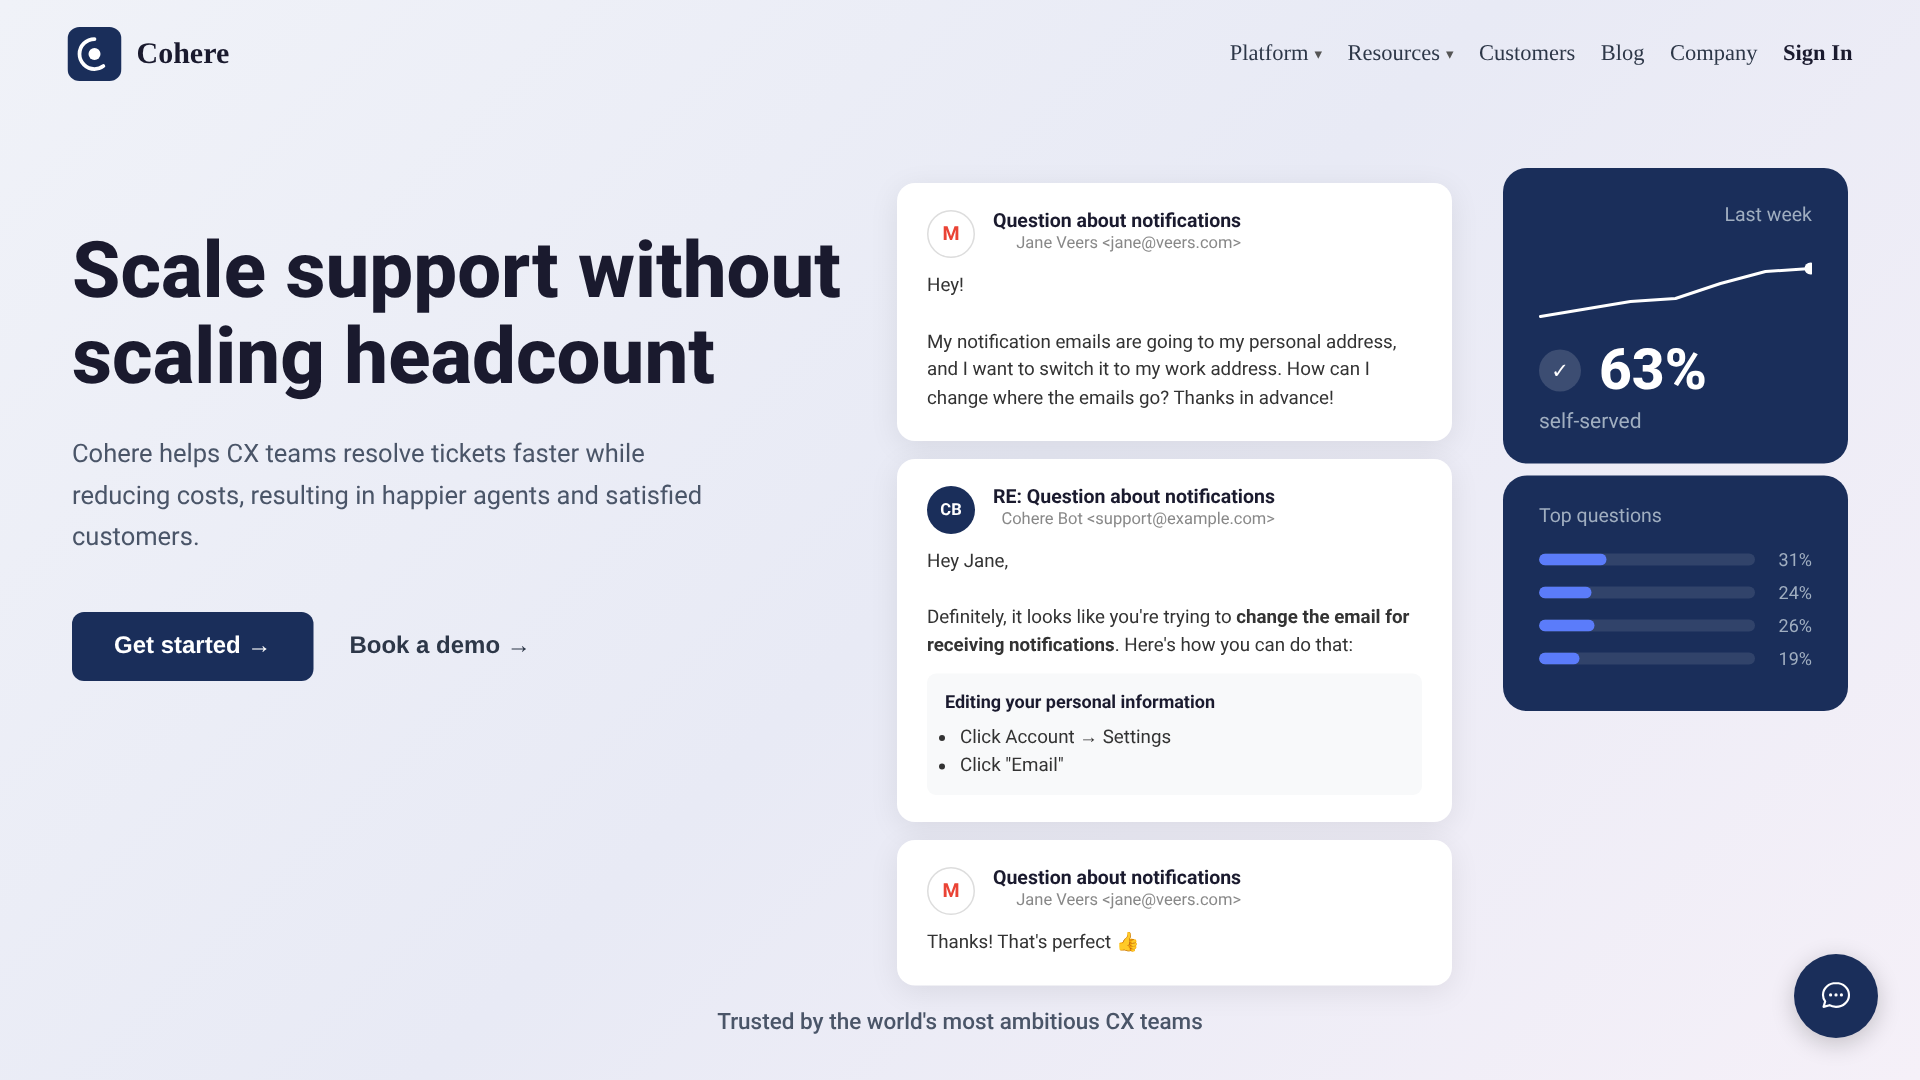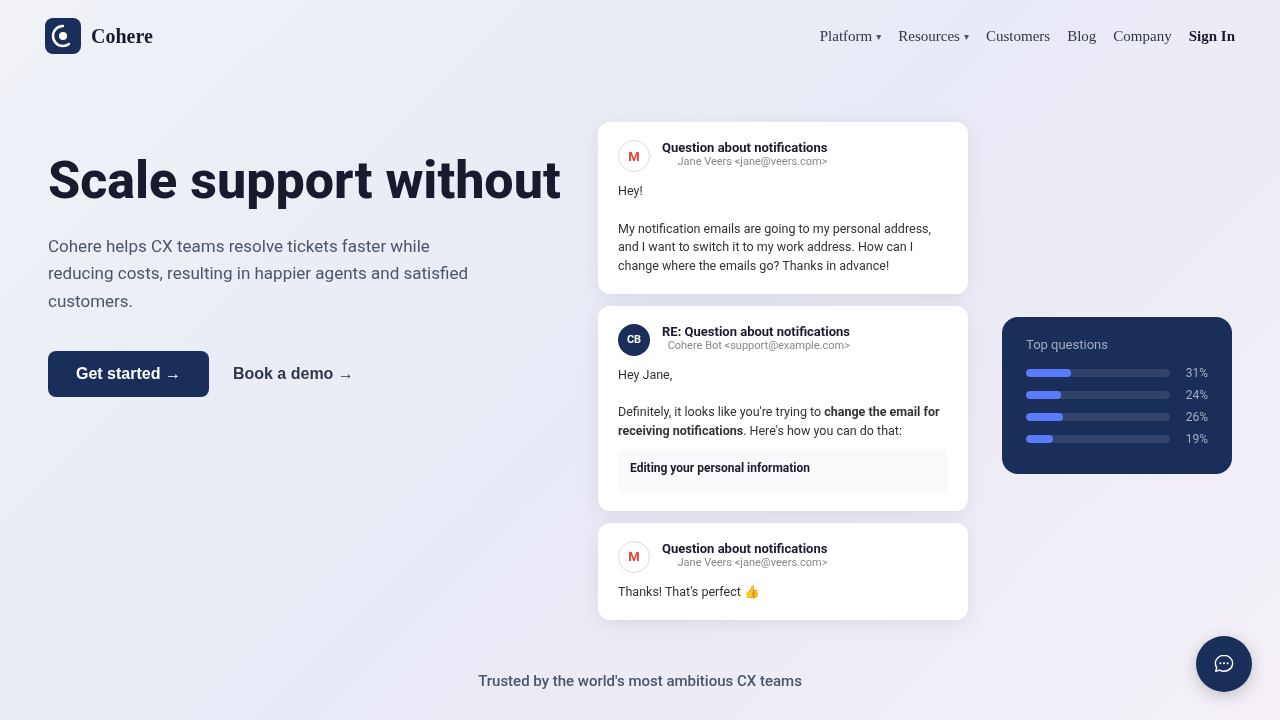--- a/index.html
+++ b/index.html
@@ -362,20 +362,21 @@
       </a>
     </li>
   </ul>
 </nav>
 
 <div class="hero">
 
   <div class="hero-left">
     <h1 class="hero-heading">
       <span>Scale support without</span><br>
+      <span>scaling headcount</span>
     </h1>
     <p class="hero-sub">Cohere helps CX teams resolve tickets faster while reducing costs, resulting in happier agents and satisfied customers.</p>
     <div class="hero-cta">
       <button class="btn-primary">Get started →</button>
       <button class="btn-demo">Book a demo →</button>
     </div>
   </div>
 
   <div class="hero-right">
 
@@ -400,36 +401,53 @@
           <div>
             <div class="email-meta-title">RE: Question about notifications</div>
             <div class="email-meta-from">Cohere Bot &lt;support@example.com&gt;</div>
           </div>
         </div>
         <div class="email-body">
           Hey Jane,<br><br>
           Definitely, it looks like you're trying to <strong>change the email for receiving notifications</strong>. Here's how you can do that:
           <div class="editing-box">
             <div class="editing-box-title">Editing your personal information</div>
+            <ul class="email-list">
+              <li>Click Account → Settings</li>
+              <li>Click "Email"</li>
+            </ul>
           </div>
         </div>
       </div>
 
       <div class="email-card">
         <div class="email-card-header">
           <div class="email-avatar avatar-gmail">M</div>
           <div>
             <div class="email-meta-title">Question about notifications</div>
             <div class="email-meta-from">Jane Veers &lt;jane@veers.com&gt;</div>
           </div>
         </div>
         <div class="email-body">Thanks! That's perfect 👍</div>
       </div>
     </div>
 
+    <div class="stat-card-selfserved">
+      <div class="stat-last-week">Last week</div>
+      
+      <svg class="chart-svg" viewBox="0 0 180 50" fill="none" xmlns="http://www.w3.org/2000/svg">
+        <polyline points="0,40 30,35 60,30 90,28 120,18 150,10 180,8" stroke="white" stroke-width="2" fill="none" stroke-linecap="round" stroke-linejoin="round"></polyline>
+        <circle cx="180" cy="8" r="4" fill="white"></circle>
+      </svg>
+      <div class="stat-percent-row">
+        <div class="stat-check">✓</div>
+        <div class="stat-percent">63%</div>
+      </div>
+      <div class="stat-label">self-served</div>
+    </div>
 
     <div class="stat-card-questions">
       <div class="stat-top-questions-title">Top questions</div>
       <div class="bar-row">
         <div class="bar-track">
           <div class="bar-fill" style="width:31%"></div>
         </div>
         <span class="bar-pct">31%</span>
       </div>
       <div class="bar-row">

